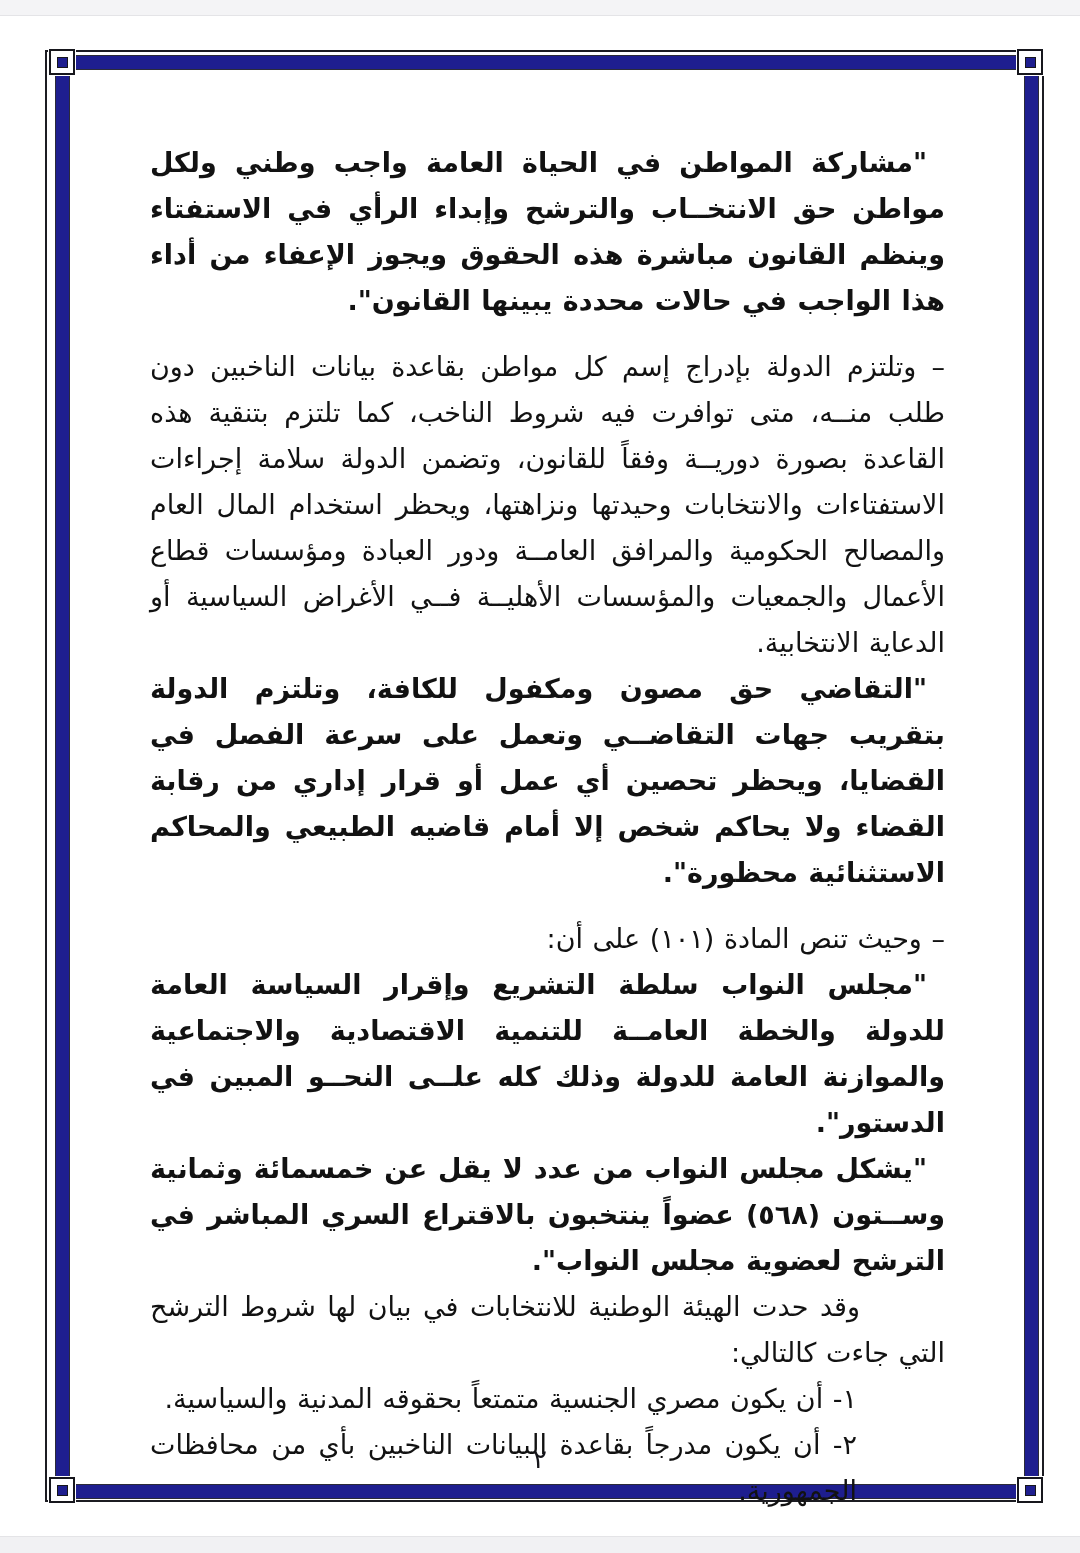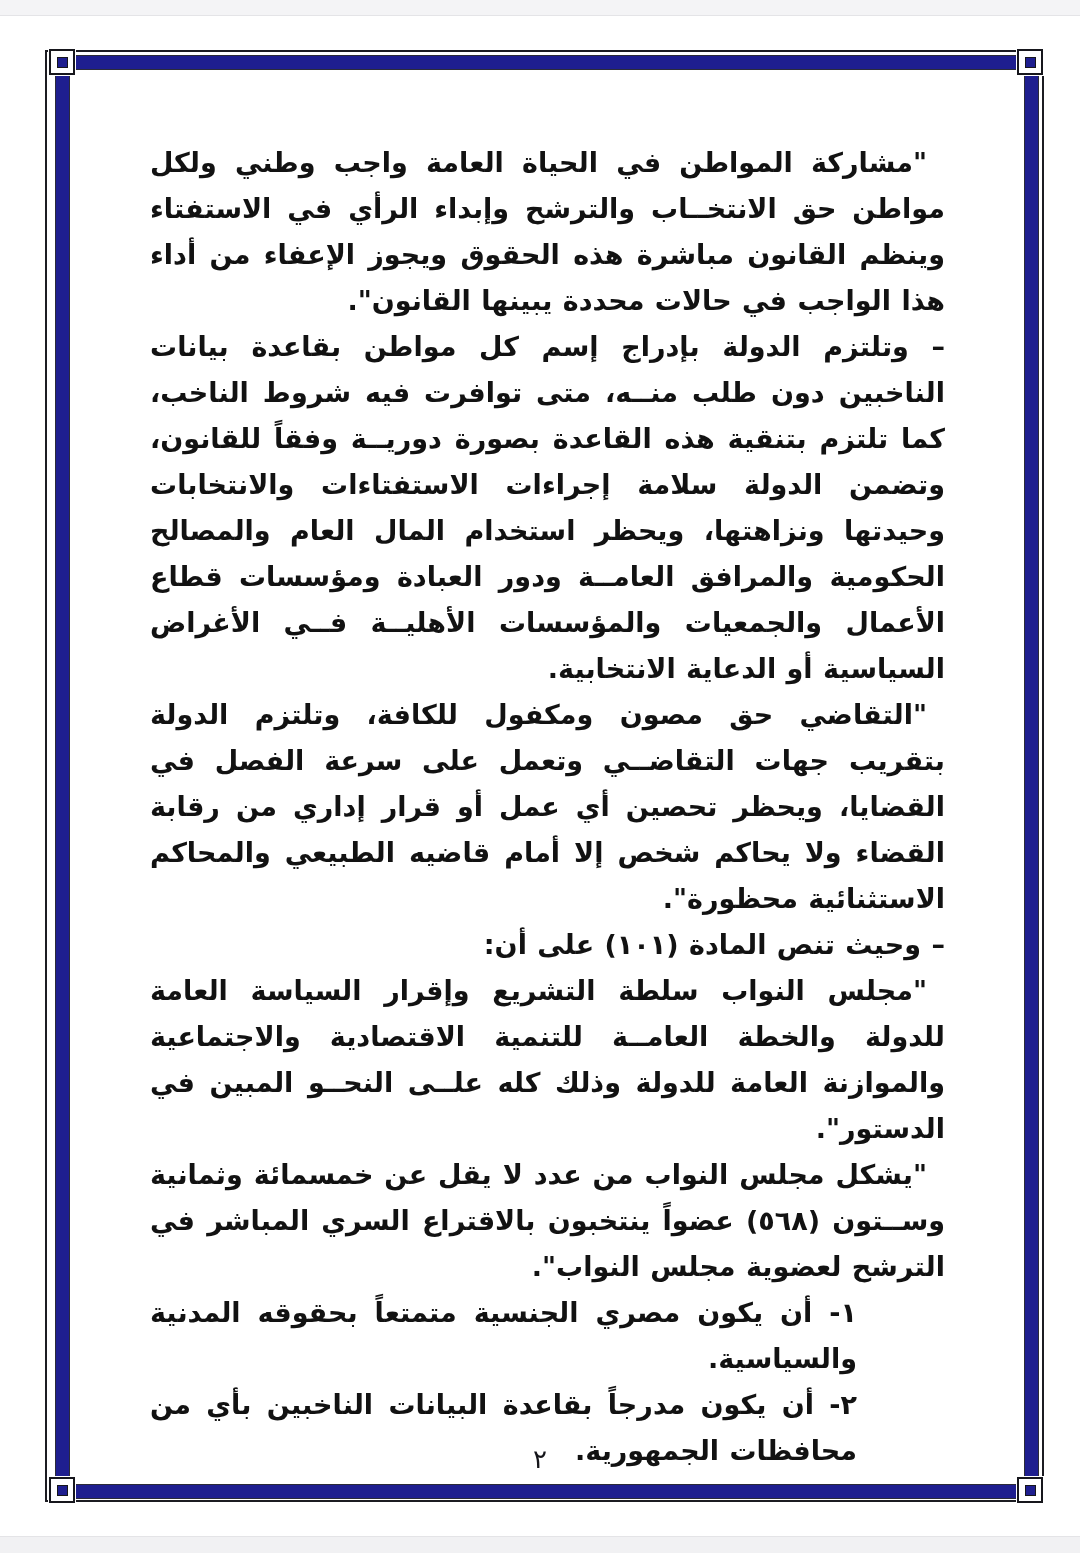--- a/index.html
+++ b/index.html
@@ -75,27 +75,27 @@
     font-size: 27px;
     line-height: 46px;
     letter-spacing: 0;
     word-spacing: 1px;
   }
   .para { margin: 0; padding: 0; }
   .quote {
     font-weight: 700;
     text-indent: 18px;
   }
-  .dash { font-weight: 700; }
+  .dash { font-weight: 400; margin-top: 20px; }
   .lead {
     font-weight: 400;
     text-indent: 85px;
   }
   .list-item {
-    font-weight: 700;
+    font-weight: 400;
     padding-right: 88px;
   }
   .page-number {
     position: absolute;
     top: 1436px;
     left: 0; right: 0;
     text-align: center;
     font-size: 26px;
     line-height: 46px;
     color: #15151a;
@@ -123,18 +123,19 @@
   <span class="knot-center"></span>
 </div>
 
 <div class="doc-body">
   <p class="para quote">"مشاركة المواطن في الحياة العامة واجب وطني ولكل مواطن حق الانتخــاب والترشح وإبداء الرأي في الاستفتاء وينظم القانون مباشرة هذه الحقوق ويجوز الإعفاء من أداء هذا الواجب في حالات محددة يبينها القانون".</p>
   <p class="para dash">– وتلتزم الدولة بإدراج إسم كل مواطن بقاعدة بيانات الناخبين دون طلب منــه، متى توافرت فيه شروط الناخب، كما تلتزم بتنقية هذه القاعدة بصورة دوريــة وفقاً للقانون، وتضمن الدولة سلامة إجراءات الاستفتاءات والانتخابات وحيدتها ونزاهتها، ويحظر استخدام المال العام والمصالح الحكومية والمرافق العامــة ودور العبادة ومؤسسات قطاع الأعمال والجمعيات والمؤسسات الأهليــة فــي الأغراض السياسية أو الدعاية الانتخابية.</p>
   <p class="para quote">"التقاضي حق مصون ومكفول للكافة، وتلتزم الدولة بتقريب جهات التقاضــي وتعمل على سرعة الفصل في القضايا، ويحظر تحصين أي عمل أو قرار إداري من رقابة القضاء ولا يحاكم شخص إلا أمام قاضيه الطبيعي والمحاكم الاستثنائية محظورة".</p>
   <p class="para dash">– وحيث تنص المادة (١٠١) على أن:</p>
   <p class="para quote">"مجلس النواب سلطة التشريع وإقرار السياسة العامة للدولة والخطة العامــة للتنمية الاقتصادية والاجتماعية والموازنة العامة للدولة وذلك كله علــى النحــو المبين في الدستور".</p>
   <p class="para quote">"يشكل مجلس النواب من عدد لا يقل عن خمسمائة وثمانية وســتون (٥٦٨) عضواً ينتخبون بالاقتراع السري المباشر في الترشح لعضوية مجلس النواب".</p>
+  <p class="para lead">وقد حدت الهيئة الوطنية للانتخابات في بيان لها شروط الترشح التي جاءت كالتالي:</p>
   <p class="para list-item">١- أن يكون مصري الجنسية متمتعاً بحقوقه المدنية والسياسية.</p>
   <p class="para list-item">٢- أن يكون مدرجاً بقاعدة البيانات الناخبين بأي من محافظات الجمهورية.</p>
 
 </div>
 
 <div class="page-number">٢</div>
 
 </body></html>

